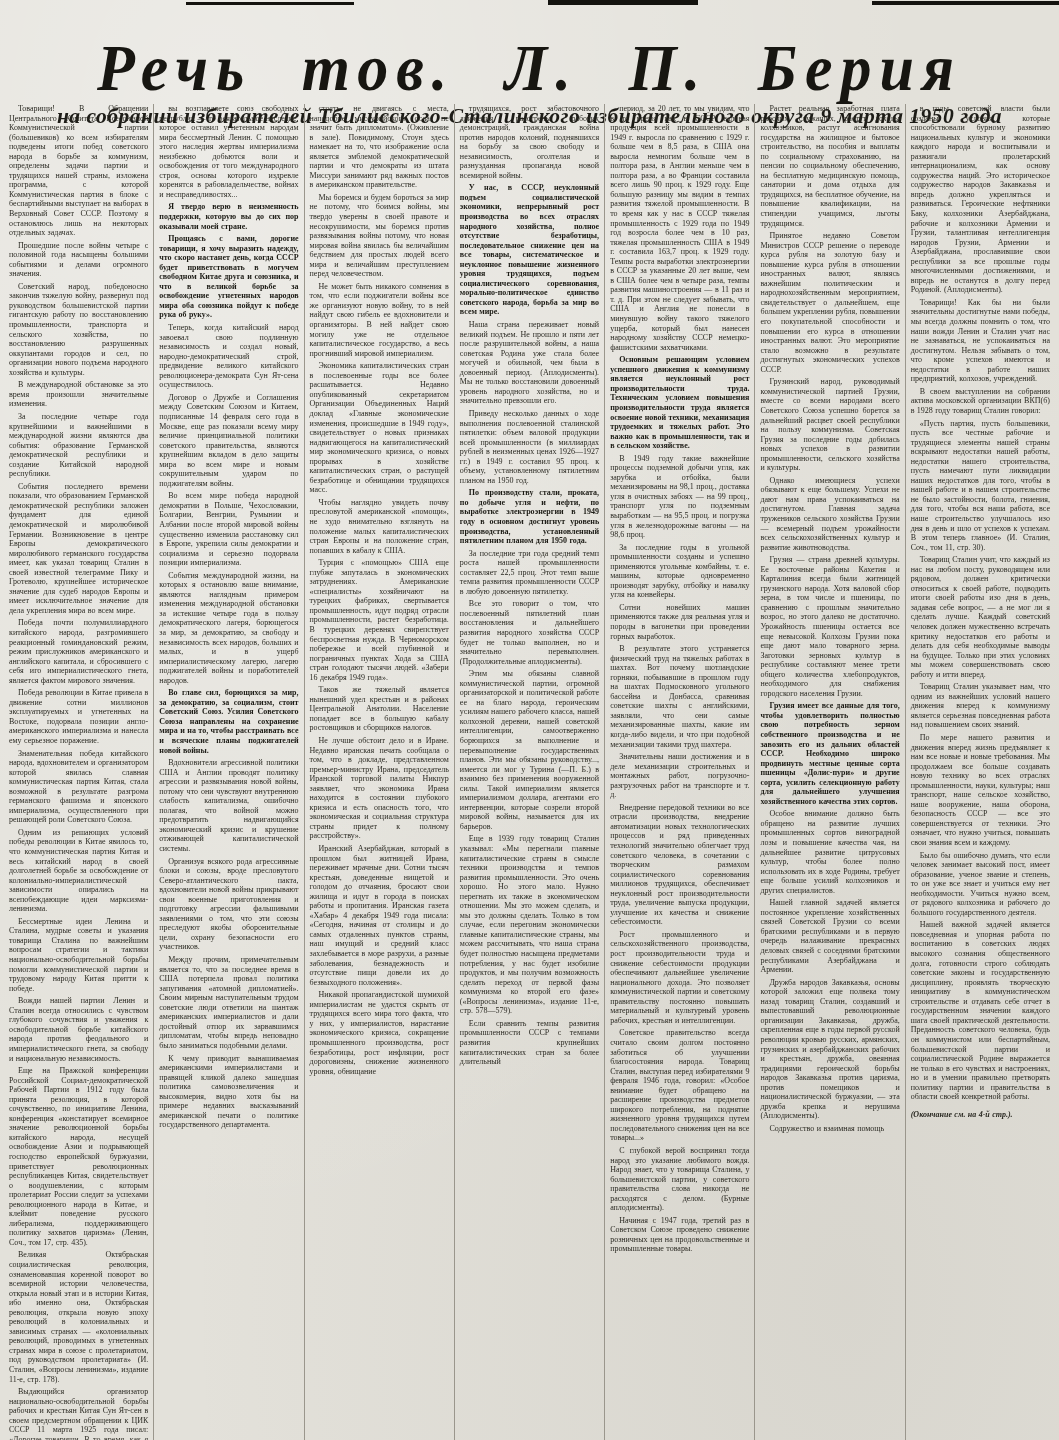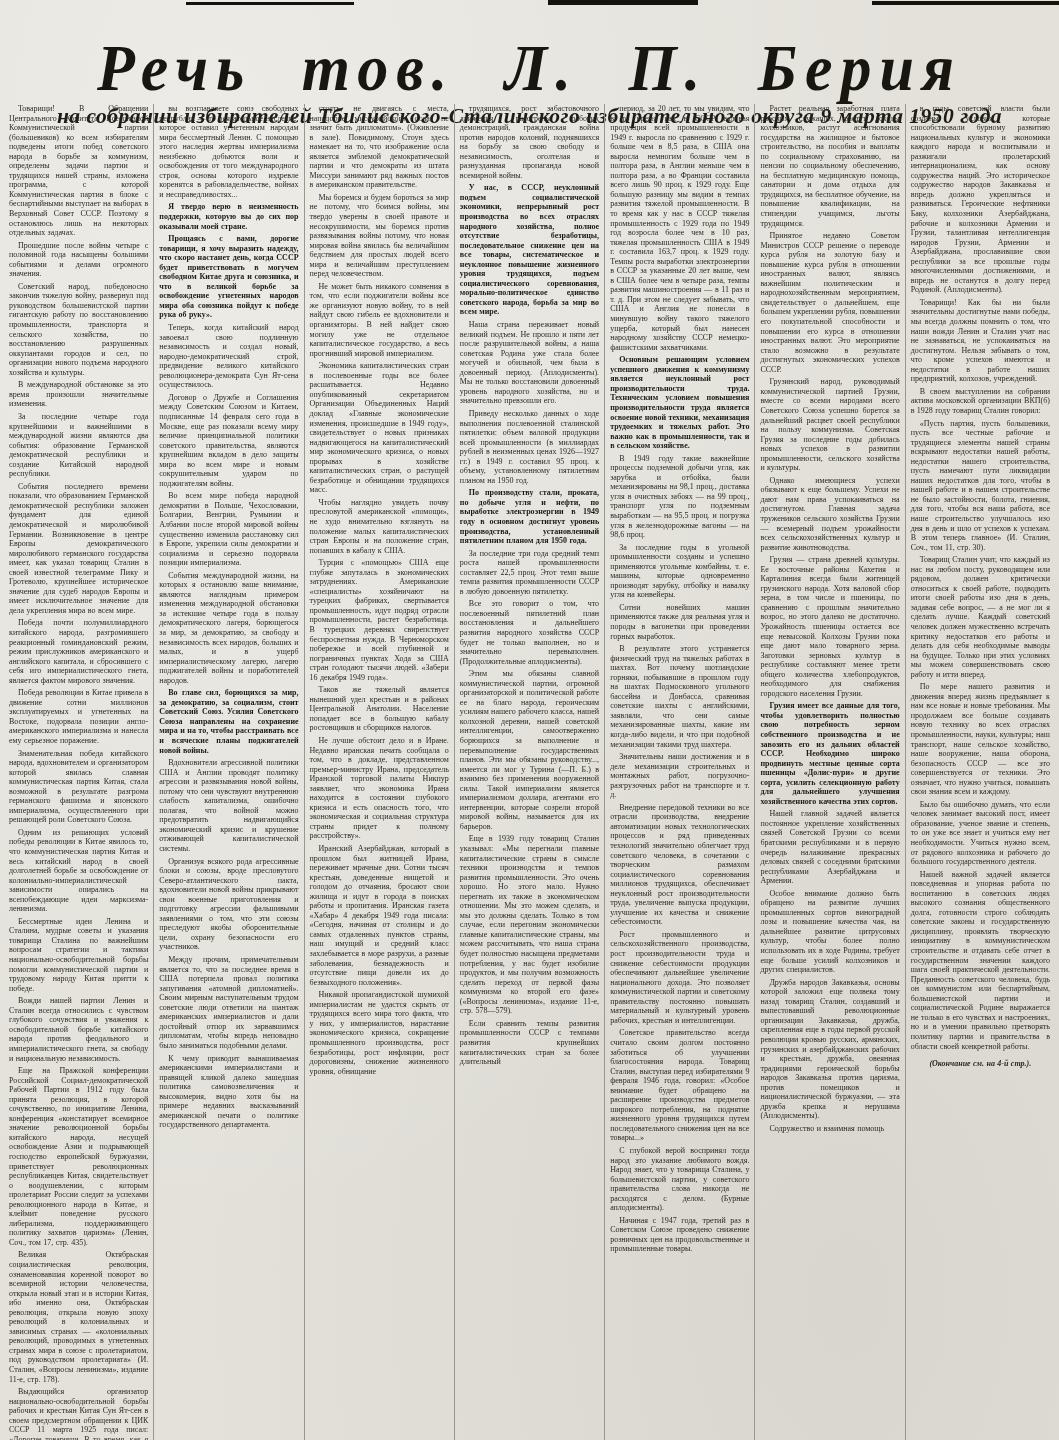--- a/index.html
+++ b/index.html
@@ -54,21 +54,21 @@
   .para{
     margin:0 0 3px 0;
     font-size:8px;line-height:9.55px;
     text-align:justify;
     text-indent:9px;
     word-spacing:.4px;
     color:#2a2922;
   }
   .para.bold{font-weight:bold;color:#1c1b15;}
   .para.italic{font-style:italic;}
-  .para.center{text-align:center;text-indent:0;}
+  .para.center{text-indent:0;}
   .para.end{margin-top:8px;font-weight:bold;}
 </style>
 </head>
 <body>
 
 <div class="page">
   <div class="artifact a1"></div>
   <div class="artifact a2"></div>
   <div class="artifact a3"></div>
 
@@ -147,30 +147,31 @@
         <p class="para">С глубокой верой воспринял тогда народ это указание любимого вождя. Народ знает, что у товарища Сталина, у большевистской партии, у советского правительства слова никогда не расходятся с делом. (Бурные аплодисменты).</p>
         <p class="para">Начиная с 1947 года, третий раз в Советском Союзе проведено снижение розничных цен на продовольственные и промышленные товары.</p>
       </div>
     <div class="col">
         <p class="para">Растет реальная заработная плата рабочих, служащих, растут доходы колхозников, растут ассигнования государства на жилищное и бытовое строительство, на пособия и выплаты по социальному страхованию, на пенсии по социальному обеспечению, на бесплатную медицинскую помощь, санатории и дома отдыха для трудящихся, на бесплатное обучение, на повышение квалификации, на стипендии учащимся, льготы трудящимся.</p>
         <p class="para">Принятое недавно Советом Министров СССР решение о переводе курса рубля на золотую базу и повышение курса рубля в отношении иностранных валют, являясь важнейшим политическим и народнохозяйственным мероприятием, свидетельствует о дальнейшем, еще большем укреплении рубля, повышении его покупательной способности и повышении его курса в отношении иностранных валют. Это мероприятие стало возможно в результате достигнутых экономических успехов СССР.</p>
         <p class="para">Грузинский народ, руководимый коммунистической партией Грузии, вместе со всеми народами всего Советского Союза успешно борется за дальнейший расцвет своей республики на пользу коммунизма. Советская Грузия за последние годы добилась новых успехов в развитии промышленности, сельского хозяйства и культуры.</p>
         <p class="para">Однако имеющиеся успехи обязывают к еще большему. Успехи не дают нам права успокаиваться на достигнутом. Главная задача тружеников сельского хозяйства Грузии — всемерный подъем урожайности всех сельскохозяйственных культур и развитие животноводства.</p>
         <p class="para">Грузия — страна древней культуры. Ее восточные районы Кахетия и Карталиния всегда были житницей грузинского народа. Хотя валовой сбор зерна, в том числе и пшеницы, по сравнению с прошлым значительно возрос, но этого далеко не достаточно. Урожайность пшеницы остается все еще невысокой. Колхозы Грузии пока еще дают мало товарного зерна. Заготовки зерновых культур в республике составляют менее трети общего количества хлебопродуктов, необходимого для снабжения городского населения Грузии.</p>
         <p class="para bold">Грузия имеет все данные для того, чтобы удовлетворить полностью свою потребность зерном собственного производства и не завозить его из дальних областей СССР. Необходимо широко продвинуть местные ценные сорта пшеницы «Долис-пури» и другие сорта, усилить селекционную работу для дальнейшего улучшения хозяйственного качества этих сортов.</p>
+        <p class="para">Особое внимание должно быть обращено на развитие лучших промышленных сортов виноградной лозы и повышение качества чая, на дальнейшее развитие цитрусовых культур, чтобы более полно использовать их в ходе Родины, требует еще больше усилий колхозников и других специалистов.</p>
         <p class="para">Нашей главной задачей является постоянное укрепление хозяйственных связей Советской Грузии со всеми братскими республиками и в первую очередь налаживание прекрасных деловых связей с соседними братскими республиками Азербайджана и Армении.</p>
-        <p class="para">Особое внимание должно быть обращено на развитие лучших промышленных сортов виноградной лозы и повышение качества чая, на дальнейшее развитие цитрусовых культур, чтобы более полно использовать их в ходе Родины, требует еще больше усилий колхозников и других специалистов.</p>
         <p class="para">Дружба народов Закавказья, основы которой заложил еще полвека тому назад товарищ Сталин, создавший и выпестовавший революционные организации Закавказья, дружба, скрепленная еще в годы первой русской революции кровью русских, армянских, грузинских и азербайджанских рабочих и крестьян, дружба, овеянная традициями героической борьбы народов Закавказья против царизма, против помещиков и националистической буржуазии, — эта дружба крепка и нерушима (Аплодисменты).</p>
         <p class="para">Содружество и взаимная помощь</p>
       </div>
     <div class="col">
         <p class="para">в годы советской власти были созданы условия, которые способствовали бурному развитию национальных культур и экономики каждого народа и воспитывали и разжигали пролетарский интернационализм, как основу содружества наций. Это историческое содружество народов Закавказья и впредь должно укрепляться и развиваться. Героические нефтяники Баку, колхозники Азербайджана, рабочие и колхозники Армении и Грузии, талантливая интеллигенция народов Грузии, Армении и Азербайджана, прославившие свои республики за все прошлые годы многочисленными достижениями, и впредь не останутся в долгу перед Родиной. (Аплодисменты).</p>
         <p class="para">Товарищи! Как бы ни были значительны достигнутые нами победы, мы всегда должны помнить о том, что наши вожди Ленин и Сталин учат нас не зазнаваться, не успокаиваться на достигнутом. Нельзя забывать о том, что кроме успехов имеются и недостатки в работе наших предприятий, колхозов, учреждений.</p>
         <p class="para">В своем выступлении на собрании актива московской организации ВКП(б) в 1928 году товарищ Сталин говорил:</p>
         <p class="para">«Пусть партия, пусть большевики, пусть все честные рабочие и трудящиеся элементы нашей страны вскрывают недостатки нашей работы, недостатки нашего строительства, пусть намечают пути ликвидации наших недостатков для того, чтобы в нашей работе и в нашем строительстве не было застойности, болота, гниения, для того, чтобы вся наша работа, все наше строительство улучшалось изо дня в день и шло от успехов к успехам. В этом теперь главное» (И. Сталин, Соч., том 11, стр. 30).</p>
         <p class="para">Товарищ Сталин учит, что каждый из нас на любом посту, руководящем или рядовом, должен критически относиться к своей работе, подводить итоги своей работы изо дня в день, задавая себе вопрос, — а не мог ли я сделать лучше. Каждый советский человек должен мужественно встречать критику недостатков его работы и делать для себя необходимые выводы на будущее. Только при этих условиях мы можем совершенствовать свою работу и итти вперед.</p>
+        <p class="para">Товарищ Сталин указывает нам, что одним из важнейших условий нашего движения вперед к коммунизму является серьезная повседневная работа над повышением своих знаний.</p>
         <p class="para">По мере нашего развития и движения вперед жизнь предъявляет к нам все новые и новые требования. Мы продолжаем все больше создавать новую технику во всех отраслях промышленности, науки, культуры; наш транспорт, наше сельское хозяйство, наше вооружение, наша оборона, безопасность СССР — все это совершенствуется от техники. Это означает, что нужно учиться, повышать свои знания всем и каждому.</p>
         <p class="para">Было бы ошибочно думать, что если человек занимает высокий пост, имеет образование, ученое звание и степень, то он уже все знает и учиться ему нет необходимости. Учиться нужно всем, от рядового колхозника и рабочего до большого государственного деятеля.</p>
         <p class="para">Нашей важной задачей является повседневная и упорная работа по воспитанию в советских людях высокого сознания общественного долга, готовности строго соблюдать советские законы и государственную дисциплину, проявлять творческую инициативу в коммунистическом строительстве и отдавать себе отчет в государственном значении каждого шага своей практической деятельности. Преданность советского человека, будь он коммунистом или беспартийным, большевистской партии и социалистической Родине выражается не только в его чувствах и настроениях, но и в умении правильно претворять политику партии и правительства в области своей конкретной работы.</p>
         <p class="para italic center end">(Окончание см. на 4-й стр.).</p>
       </div>
   </div>
 </div>
 
 </body></html>

